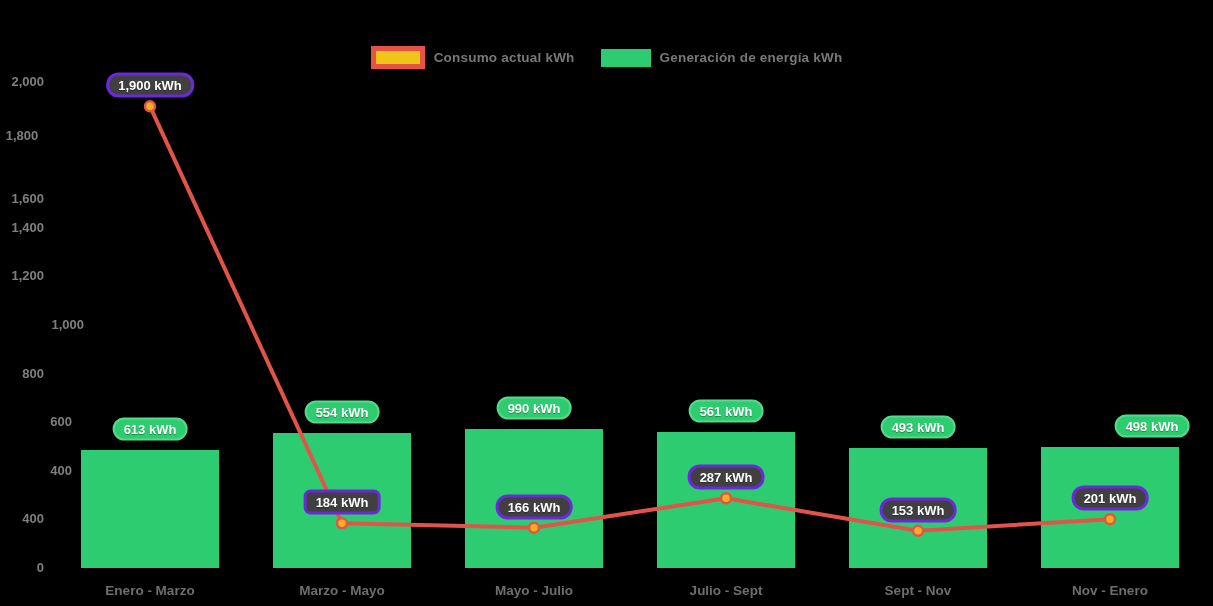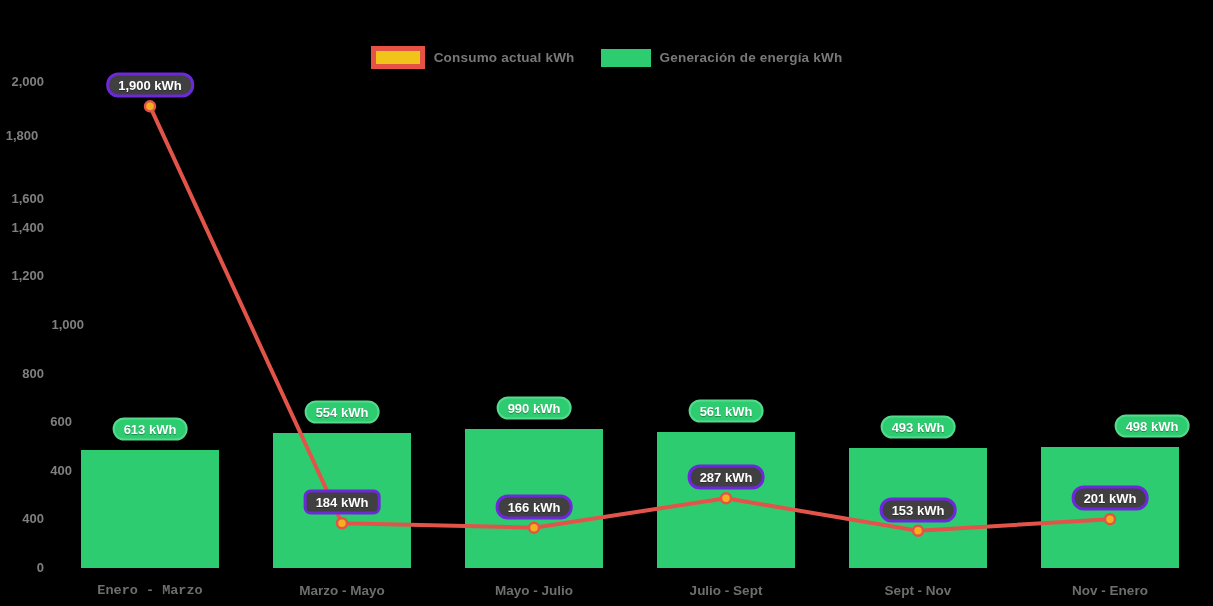--- a/index.html
+++ b/index.html
@@ -92,19 +92,19 @@
     <div class="badge badge-green" style="left: 534px; top: 408.004px;">990 kWh</div>
     <div class="badge badge-green" style="left: 726px; top: 410.677px;">561 kWh</div>
     <div class="badge badge-green" style="left: 918px; top: 427.201px;">493 kWh</div>
     <div class="badge badge-green" style="left: 1152px; top: 425.986px;">498 kWh</div>
     <div class="badge badge-orange" style="left: 150px; top: 85.3px;">1,900 kWh</div>
     <div class="badge badge-orange" style="left: 342px; top: 502.288px; border-radius: 7px;">184 kWh</div>
     <div class="badge badge-orange" style="left: 534px; top: 506.662px;">166 kWh</div>
     <div class="badge badge-orange" style="left: 726px; top: 477.259px;">287 kWh</div>
     <div class="badge badge-orange" style="left: 918px; top: 509.821px;">153 kWh</div>
     <div class="badge badge-orange" style="left: 1110px; top: 498.157px;">201 kWh</div>
-    <div class="xlabel" style="left: 150px; top: 583px; font-family: Liberation Mono, monospace;">Enero - Marzo</div>
+    <div class="xlabel" style="left: 150px; top: 583px;">Enero - Marzo</div>
     <div class="xlabel" style="left: 342px; top: 583px;">Marzo - Mayo</div>
     <div class="xlabel" style="left: 534px; top: 583px;">Mayo - Julio</div>
     <div class="xlabel" style="left: 726px; top: 583px;">Julio - Sept</div>
     <div class="xlabel" style="left: 918px; top: 583px;">Sept - Nov</div>
     <div class="xlabel" style="left: 1110px; top: 583px;">Nov - Enero</div>
   </div>
 
 </body></html>

